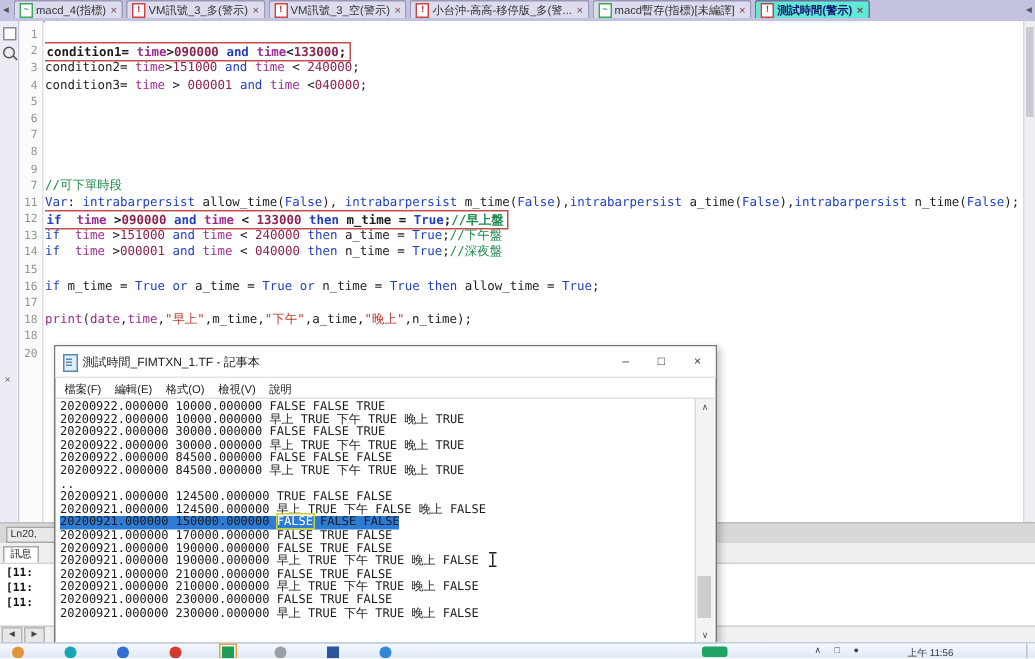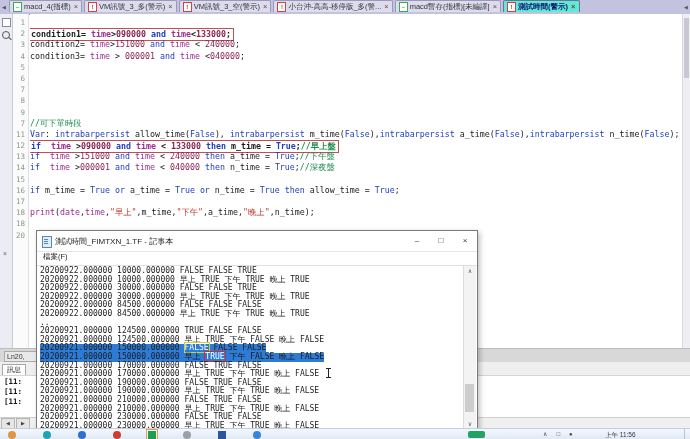--- a/index.html
+++ b/index.html
@@ -65,22 +65,22 @@
   .notepad{position:absolute;left:36px;top:230px;width:442px;height:200px;background:#fff;
     border:1px solid #7a7a7a;box-shadow:2px 2px 5px rgba(0,0,0,.25);box-sizing:border-box;z-index:50;}
   .nptitle{position:relative;height:20px;background:#fff;border-bottom:1px solid #e6e6e6;}
   .npicon{position:absolute;left:5px;top:5px;width:8px;height:10px;background:#dfeefb;
     border:1px solid #5b87b5;}
   .npicon::after{content:"";position:absolute;left:1px;top:2px;width:4px;height:1px;background:#5b87b5;
     box-shadow:0 2px 0 #5b87b5,0 4px 0 #5b87b5;}
   .nptext{position:absolute;left:18px;top:5px;font-size:8px;color:#222;white-space:nowrap;}
   .npbtns{position:absolute;right:0;top:0;height:20px;display:flex;}
   .npbtn{width:24px;text-align:center;font-size:8px;line-height:20px;color:#333;}
-  .npmenu{position:relative;height:13px;border-bottom:1px solid #e0e0e0;display:flex;align-items:flex-start;
-    padding-left:6px;gap:9px;flex-direction:column;}
+  .npmenu{position:relative;height:13px;border-bottom:1px solid #e0e0e0;display:flex;align-items:flex-end;
+    padding-left:6px;gap:9px;}
   .npmi{font-size:7.5px;color:#222;white-space:nowrap;}
   .npbody{position:absolute;left:1px;top:35px;right:13px;bottom:1px;overflow:hidden;background:#fff;
     padding:1px 5px 0 2px;}
   .nline{height:8.6px;line-height:8.6px;font-size:8px;white-space:pre;color:#1a1a1a;
     font-family:"DejaVu Sans Mono",monospace;width:max-content;}
   .nline.sel{background:var(--accent-selection);color:#fff;}
   .sy{border:1px solid var(--annotation-yellow);margin:-1px;}
   .sr{border:1px solid #d42a2a;margin:-1px;}
   .npscroll{position:absolute;right:1px;top:35px;bottom:1px;width:12px;background:#f3f3f3;
     border-left:1px solid #dcdcdc;}
@@ -245,23 +245,21 @@
           <div class="nline"><span class="sp">20200922.000000 10000.000000 FALSE FALSE TRUE</span></div>
           <div class="nline"><span class="sp">20200922.000000 10000.000000 早上 TRUE 下午 TRUE 晚上 TRUE</span></div>
           <div class="nline"><span class="sp">20200922.000000 30000.000000 FALSE FALSE TRUE</span></div>
           <div class="nline"><span class="sp">20200922.000000 30000.000000 早上 TRUE 下午 TRUE 晚上 TRUE</span></div>
           <div class="nline"><span class="sp">20200922.000000 84500.000000 FALSE FALSE FALSE</span></div>
           <div class="nline"><span class="sp">20200922.000000 84500.000000 早上 TRUE 下午 TRUE 晚上 TRUE</span></div>
           <div class="nline"><span class="sp">..</span></div>
           <div class="nline"><span class="sp">20200921.000000 124500.000000 TRUE FALSE FALSE</span></div>
           <div class="nline"><span class="sp">20200921.000000 124500.000000 早上 TRUE 下午 FALSE 晚上 FALSE</span></div>
           <div class="nline sel"><span class="sp">20200921.000000 150000.000000 </span><span class="sy">FALSE</span><span class="sp"> FALSE FALSE</span></div>
-          <div class="nline sel"><span class="sp">20200921.000000 150000.000000 早上 </span><span class="sr">TRUE</span><span class="sp"> 下午 FALSE 晚上 FALSE</span></div>
           <div class="nline"><span class="sp">20200921.000000 170000.000000 FALSE TRUE FALSE</span></div>
-          <div class="nline"><span class="sp">20200921.000000 170000.000000 早上 TRUE 下午 TRUE 晚上 FALSE</span></div>
           <div class="nline"><span class="sp">20200921.000000 190000.000000 FALSE TRUE FALSE</span></div>
           <div class="nline"><span class="sp">20200921.000000 190000.000000 早上 TRUE 下午 TRUE 晚上 FALSE</span></div>
           <div class="nline"><span class="sp">20200921.000000 210000.000000 FALSE TRUE FALSE</span></div>
           <div class="nline"><span class="sp">20200921.000000 210000.000000 早上 TRUE 下午 TRUE 晚上 FALSE</span></div>
           <div class="nline"><span class="sp">20200921.000000 230000.000000 FALSE TRUE FALSE</span></div>
           <div class="nline"><span class="sp">20200921.000000 230000.000000 早上 TRUE 下午 TRUE 晚上 FALSE</span></div>
         </div>
     </div>
     <div class="npscroll">
       <span class="nparrow up">∧</span>

